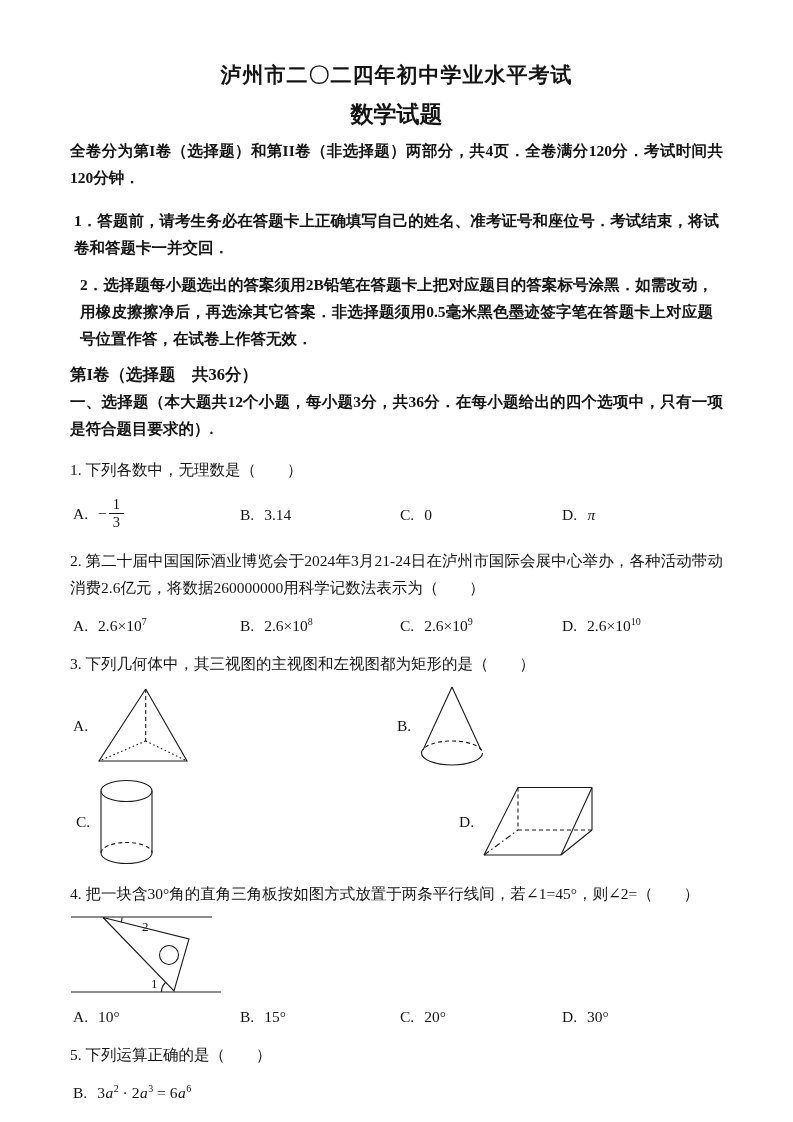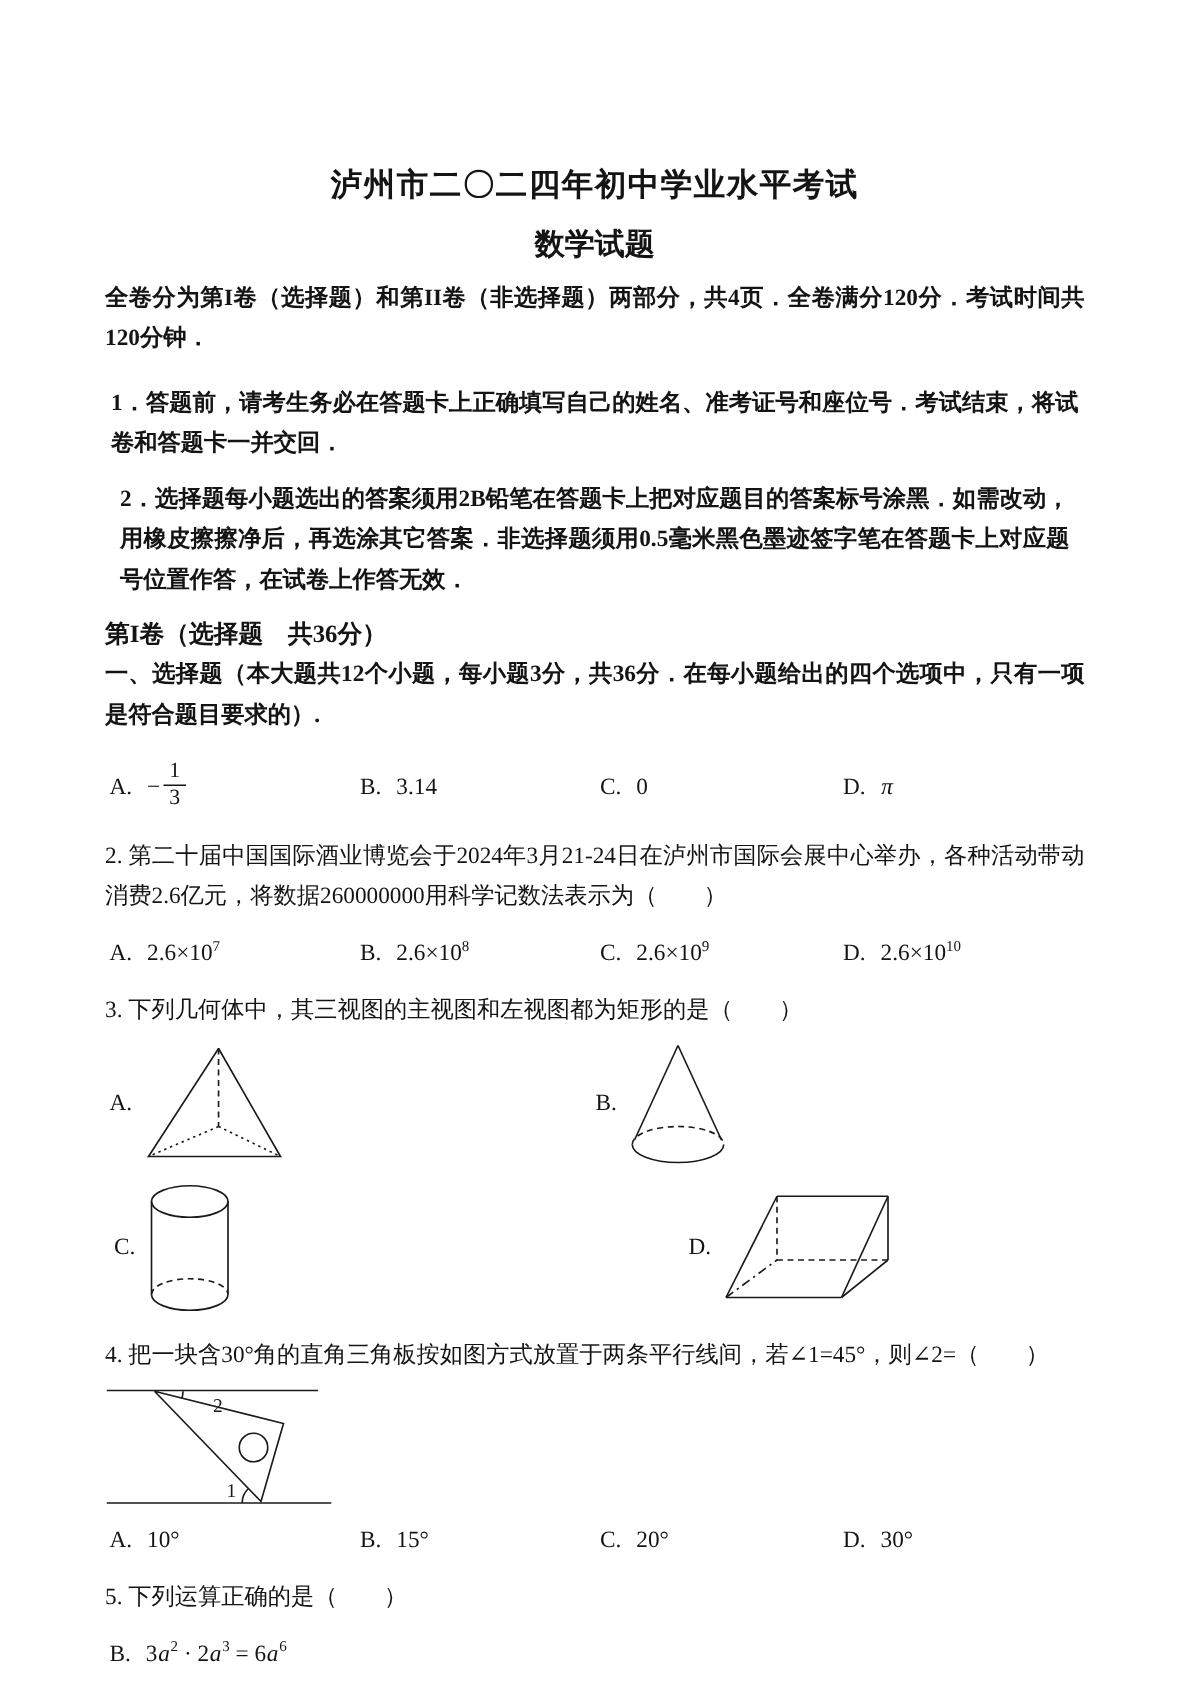--- a/index.html
+++ b/index.html
@@ -9,24 +9,24 @@
     box-sizing:border-box;
     padding:62px 70px 0 70px;
     background:#ffffff;
     color:#141414;
     font-family:"Liberation Serif","DejaVu Serif",serif;
     font-size:15.5px;
     overflow:hidden;
   }
   .title{
     text-align:center;font-weight:bold;font-size:21px;
-    letter-spacing:1px;line-height:26px;margin-top:48px;
+    letter-spacing:1px;line-height:26px;
   }
   .subtitle{
-    text-align:center;font-weight:bold;font-size:20px;
+    text-align:center;font-weight:bold;font-size:23px;
     margin-top:15px;line-height:24px;
   }
   .para{
     text-align:justify;line-height:27px;margin-top:10px;
   }
   .bold{font-weight:bold;}
   .notice-h{font-weight:bold;line-height:26px;margin-top:2px;}
   .notice{font-weight:bold;text-align:justify;line-height:27px;}
   .sec-head{
     text-align:left;font-weight:bold;font-size:16.5px;
@@ -80,20 +80,21 @@
   <div class="subtitle">数学试题</div>
 
   <p class="para bold">全卷分为第I卷（选择题）和第II卷（非选择题）两部分，共4页．全卷满分120分．考试时间共120分钟．</p>
 
   <p class="notice" style="margin:4px;">1．答题前，请考生务必在答题卡上正确填写自己的姓名、准考证号和座位号．考试结束，将试卷和答题卡一并交回．</p>
   <p class="notice" style="margin:10px;">2．选择题每小题选出的答案须用2B铅笔在答题卡上把对应题目的答案标号涂黑．如需改动，用橡皮擦擦净后，再选涂其它答案．非选择题须用0.5毫米黑色墨迹签字笔在答题卡上对应题号位置作答，在试卷上作答无效．</p>
 
   <div class="sec-head">第I卷（选择题　共36分）</div>
   <p class="para bold" style="margin-top:0;">一、选择题（本大题共12个小题，每小题3分，共36分．在每小题给出的四个选项中，只有一项是符合题目要求的）.</p>
 
+  <div class="q-text mt10">1. 下列各数中，无理数是（　　）</div>
   <div class="opts mt12" style="min-height:40px;">
     <div class="opt">
       <span class="lab">A.</span><span class="minus">−</span><span class="frac"><span class="num">1</span><span class="den">3</span></span>
     </div>
     <div class="opt">
       <span class="lab">B.</span><span>3.14</span>
     </div>
     <div class="opt">
       <span class="lab">C.</span><span>0</span>
     </div>

